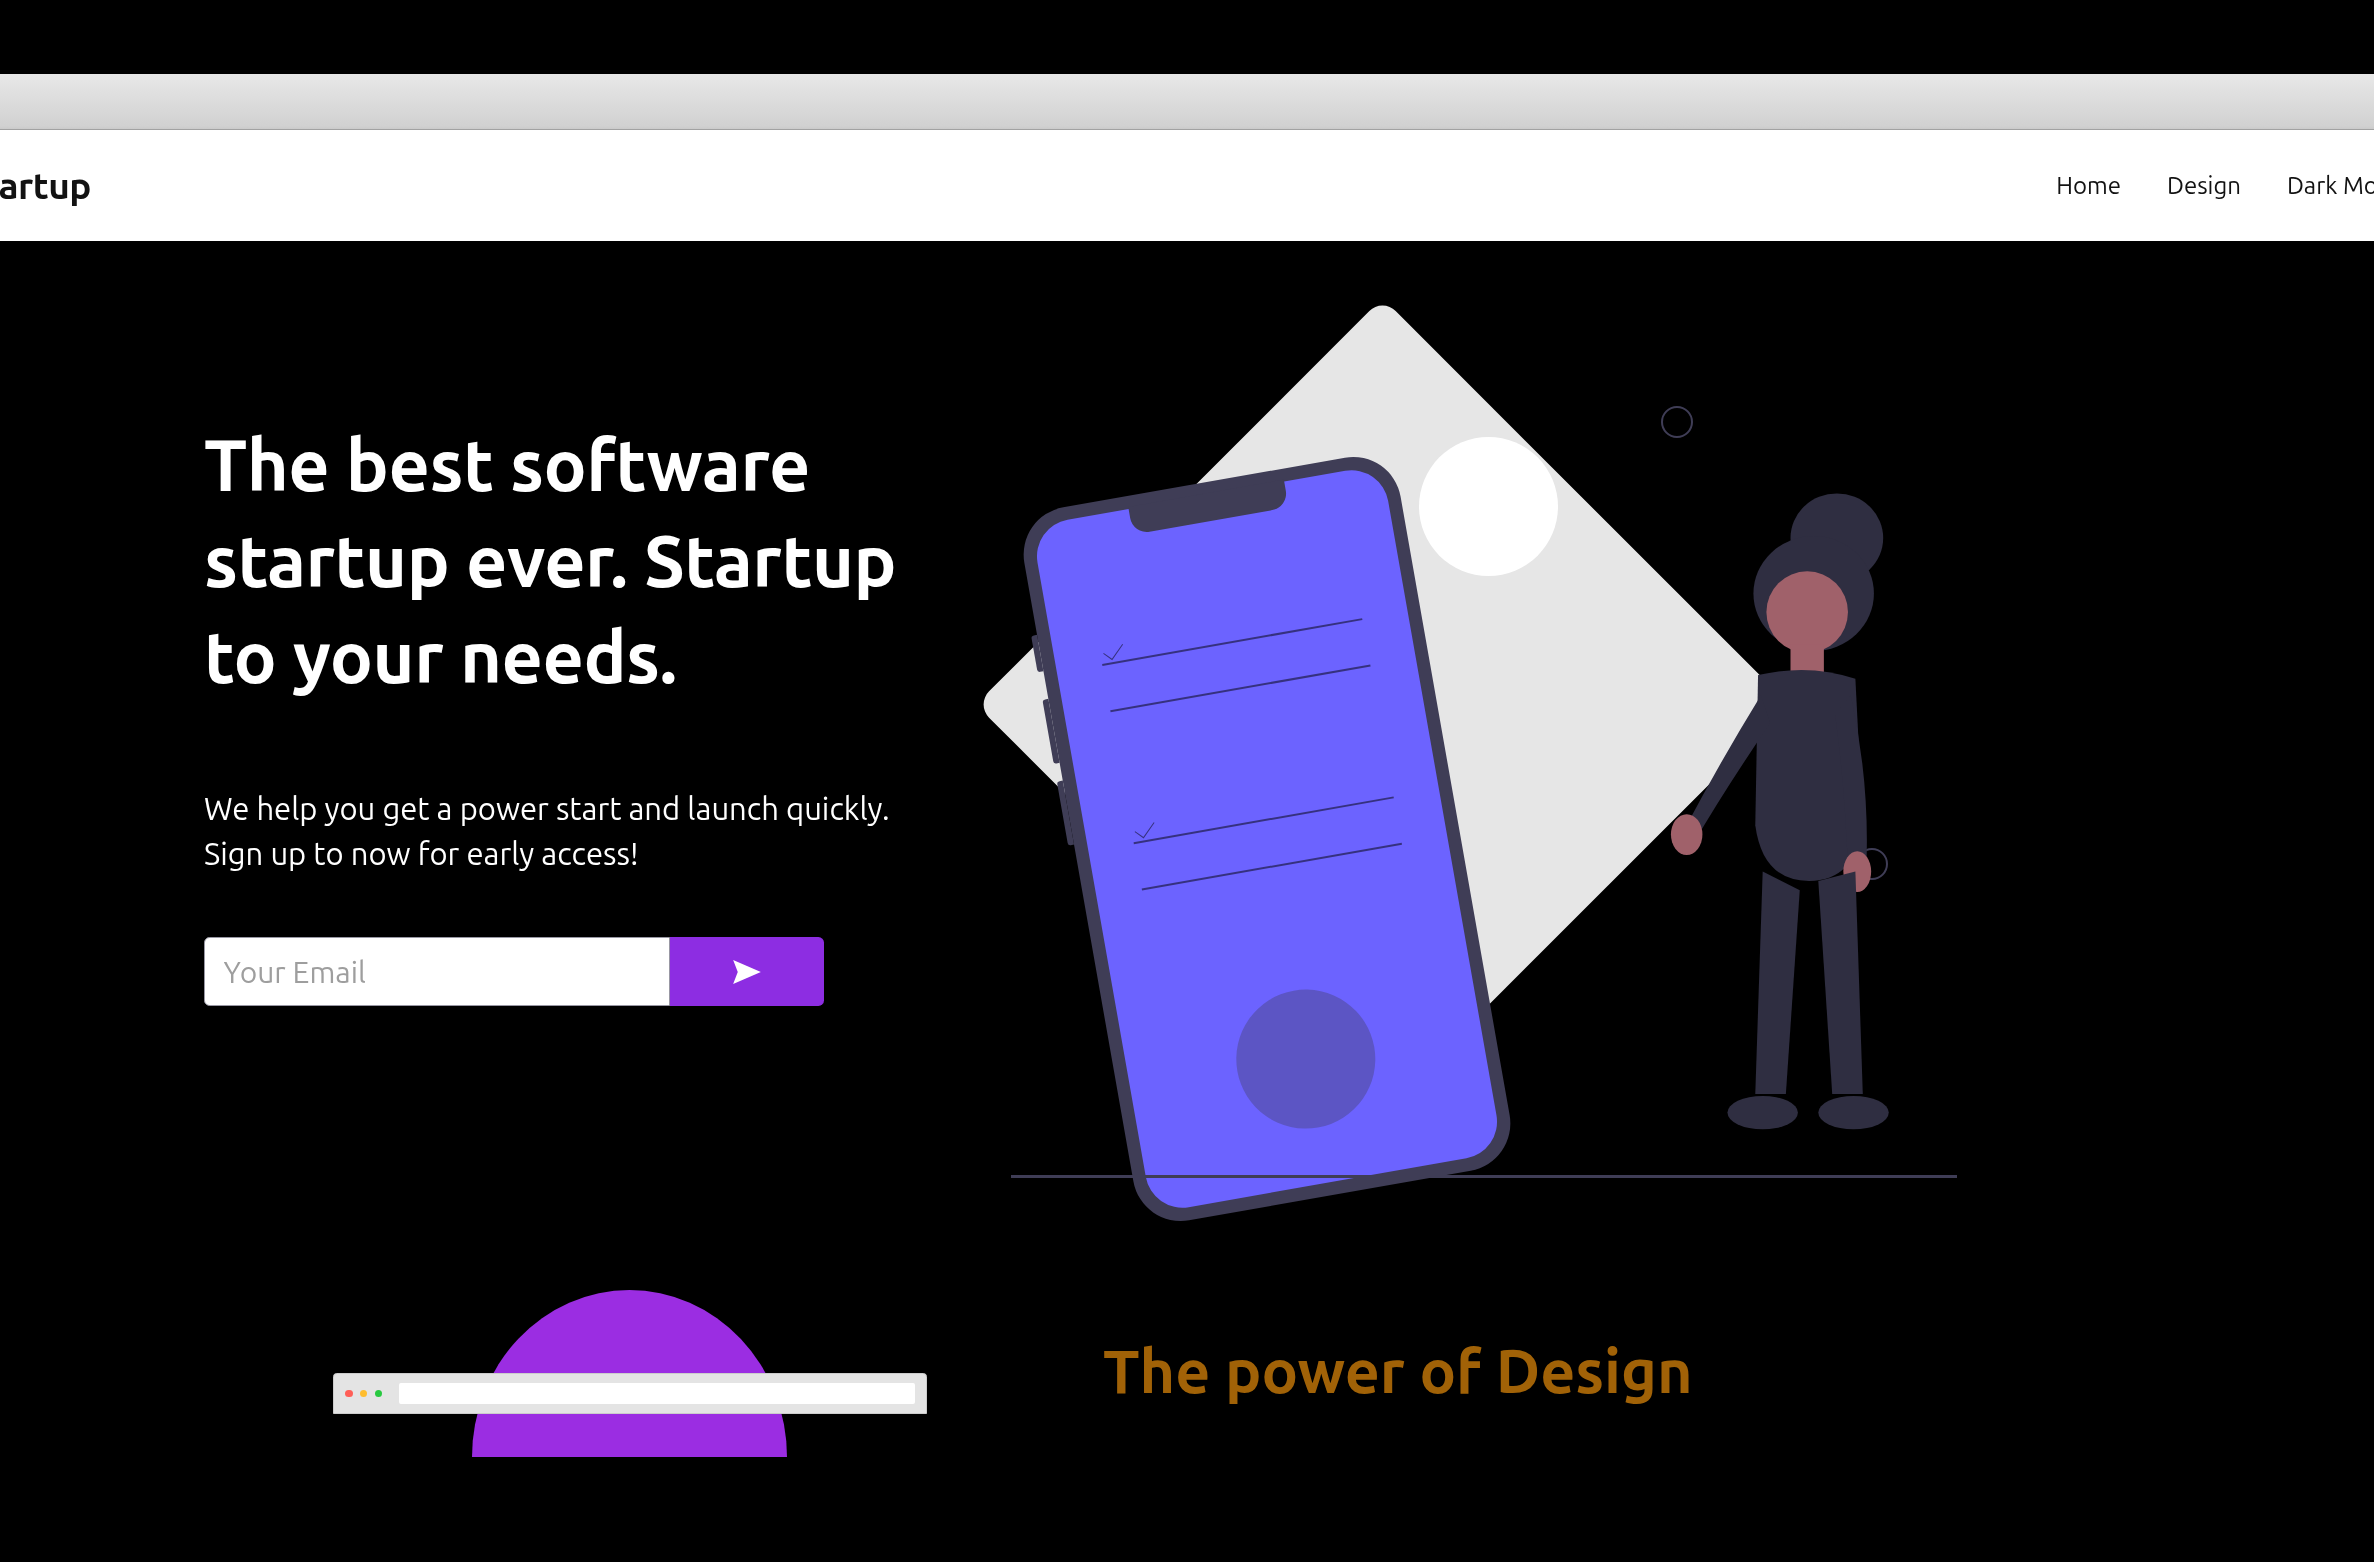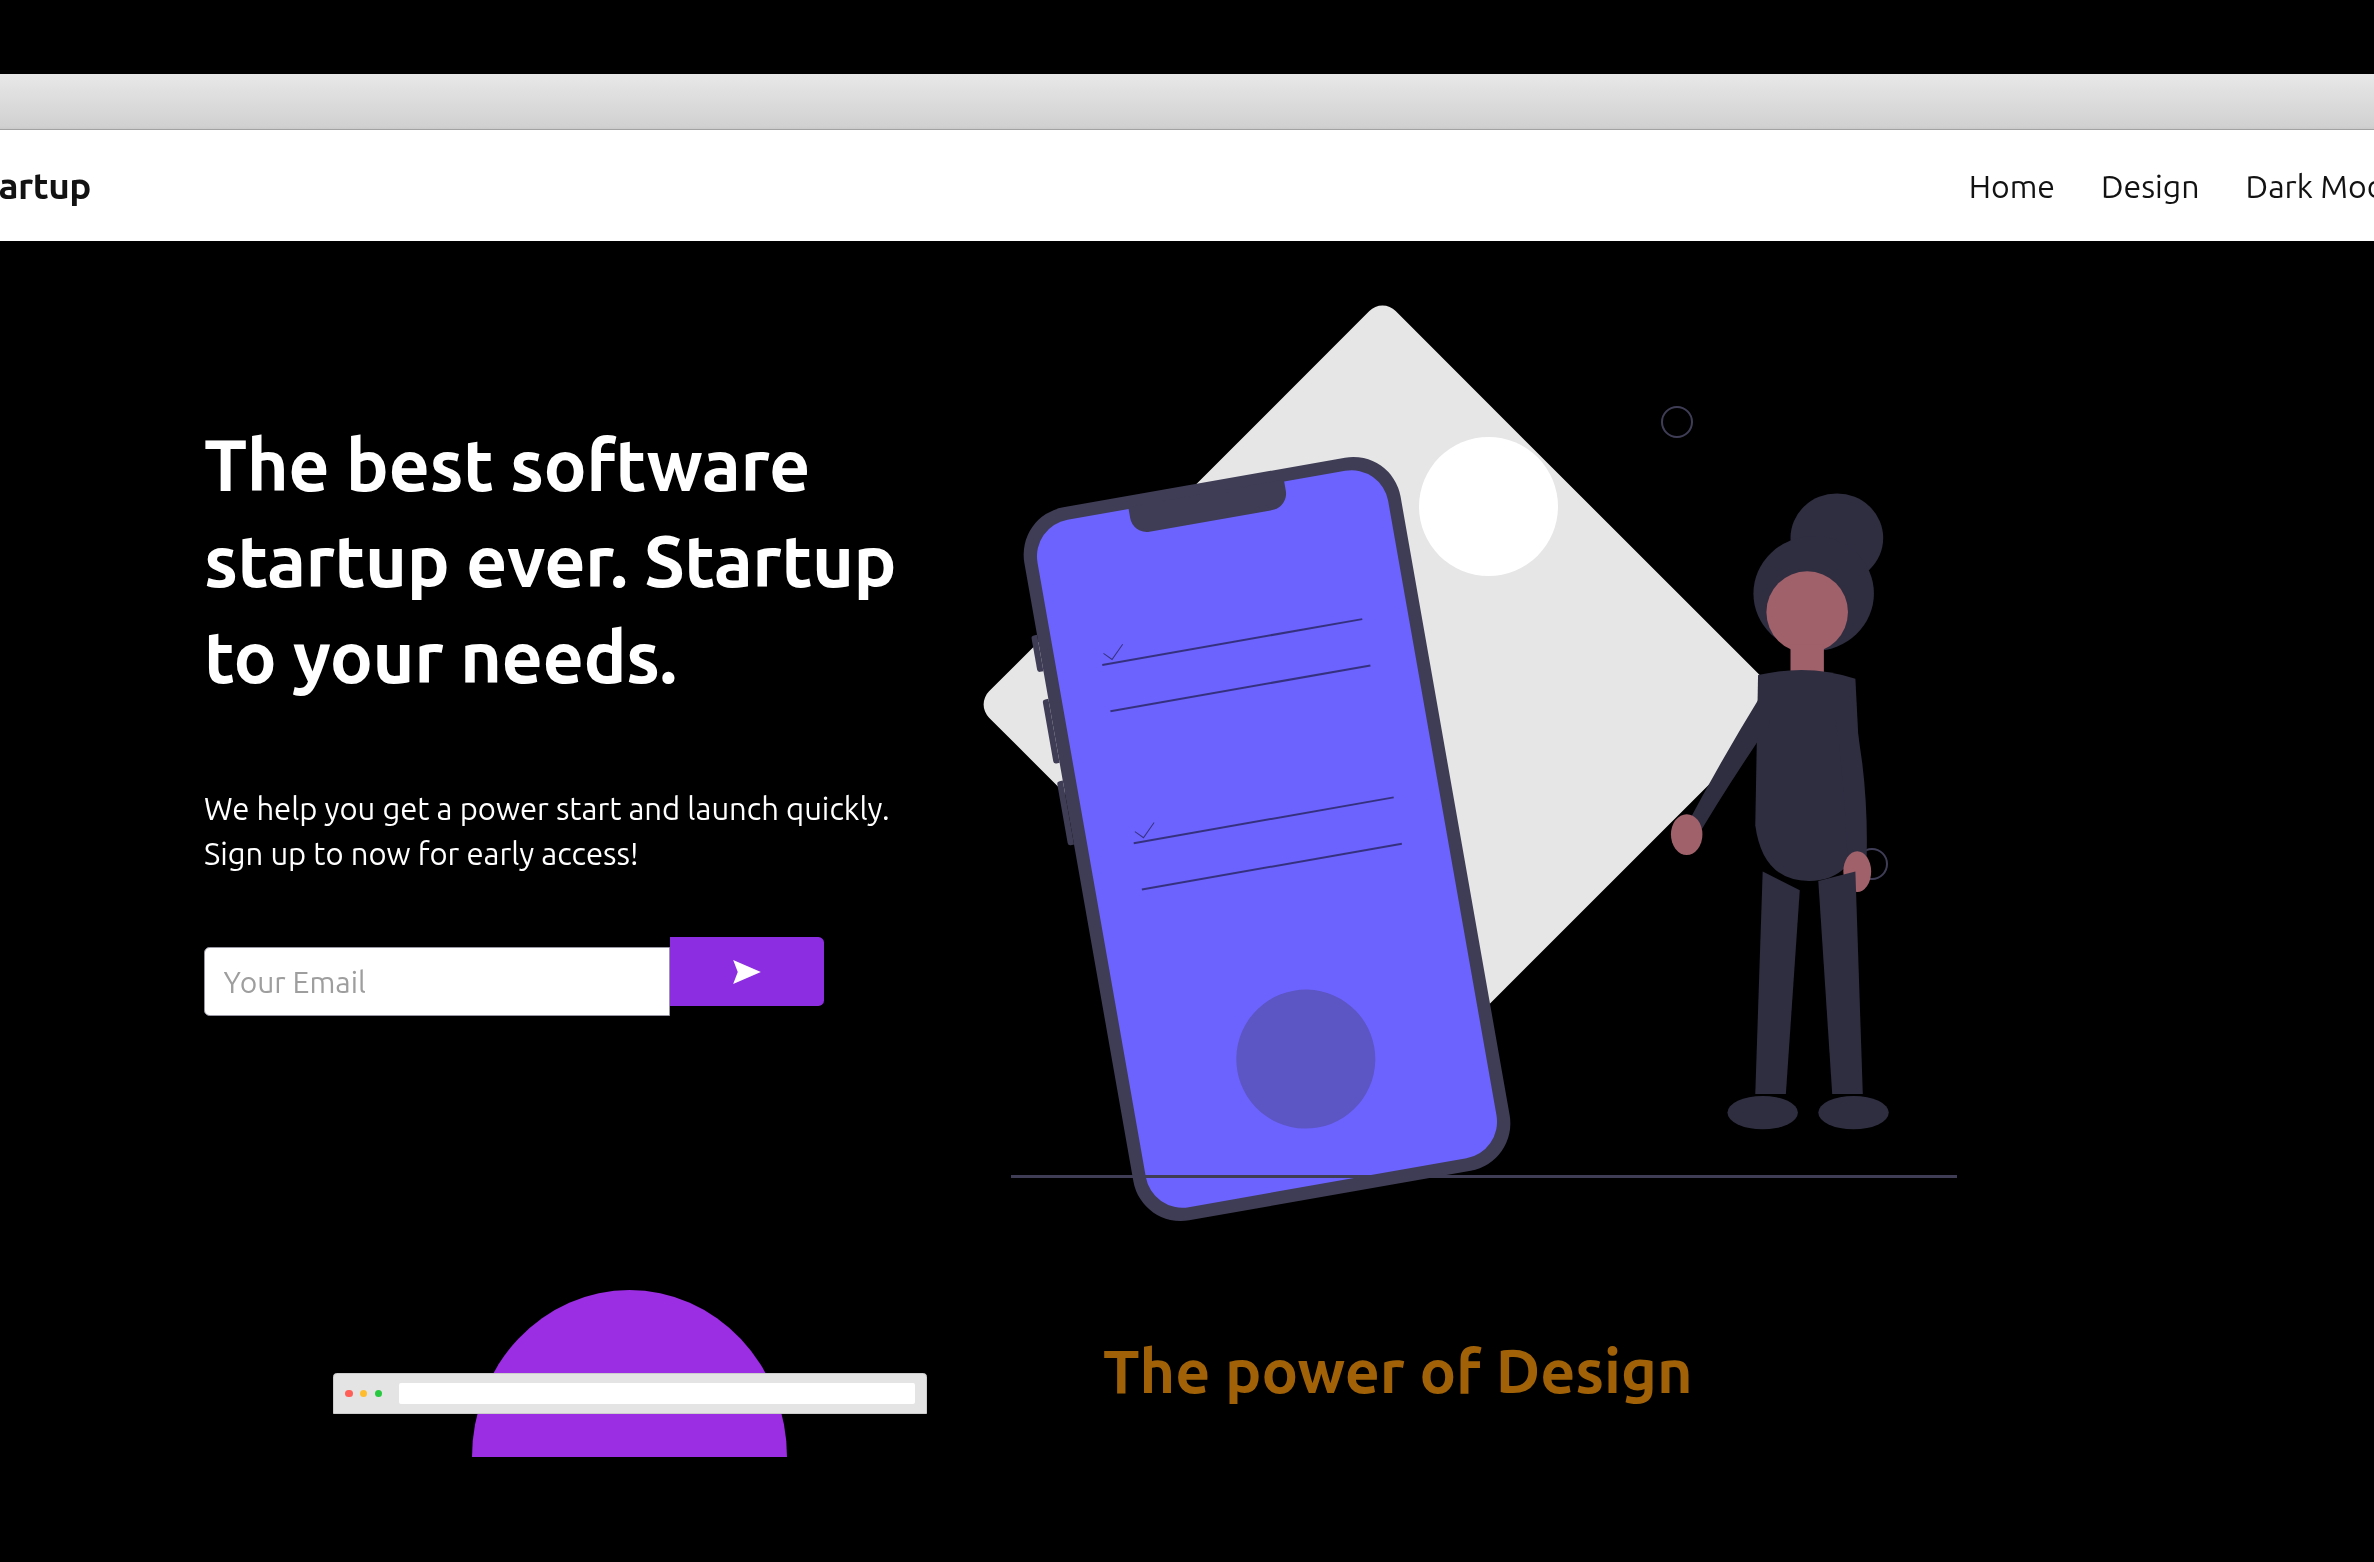--- a/index.html
+++ b/index.html
@@ -53,21 +53,21 @@
       letter-spacing: -0.5px;
     }
 
     .nav-links {
       display: flex;
       gap: 46px;
       align-items: center;
     }
 
     .nav-link {
-      font-size: 32px;
+      font-size: 24px;
       font-weight: 450;
       color: #121212;
       cursor: pointer;
     }
 
     .main-content {
       display: flex;
       padding: 148px 167px 0 297px;
     }
 
@@ -101,21 +101,20 @@
     .email-input {
       flex: 1;
       height: 69px;
       padding: 0 18.6px;
       font-size: 30px;
       border: 1.9px solid #9897a3;
       border-radius: 5.6px 0 0 5.6px;
       outline: none;
       color: #333;
       font-family: inherit;
-      margin-top: 10px;
     }
 
     .email-input::placeholder {
       color: #9e9e9e;
     }
 
     .submit-button {
       width: 154px;
       height: 69px;
       background: #8d2de2;

